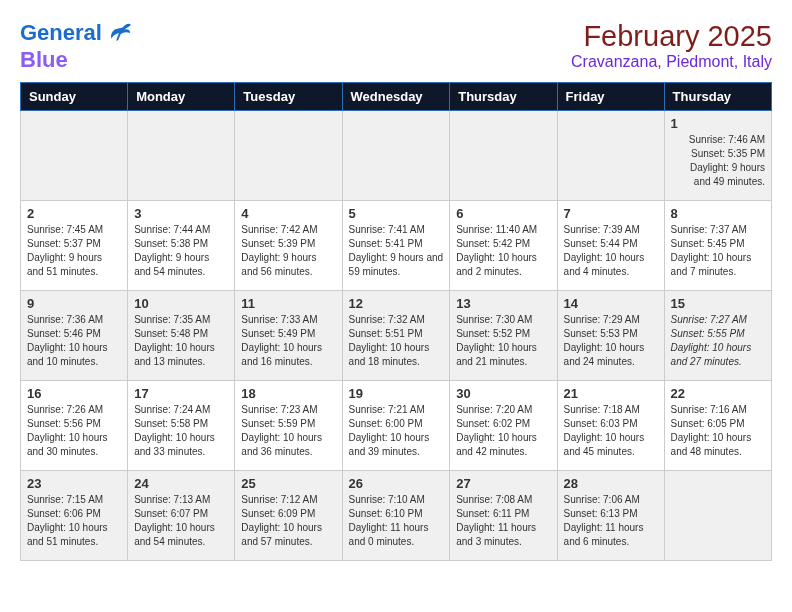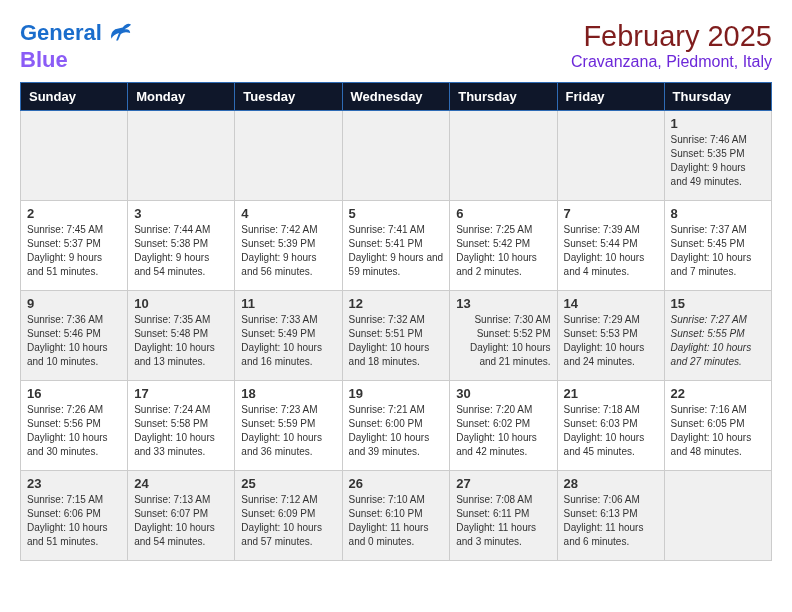--- a/index.html
+++ b/index.html
@@ -124,21 +124,21 @@
   <tbody id="calendar-body">
   <tr>
         <td class="gray-row empty-cell"></td>
         <td class="gray-row empty-cell"></td>
         <td class="gray-row empty-cell"></td>
         <td class="gray-row empty-cell"></td>
         <td class="gray-row empty-cell"></td>
         <td class="gray-row empty-cell"></td>
         <td class="gray-row">
           <span class="day-number">1</span>
-          <div class="day-info" style="white-space: pre-line;">Sunrise: 7:46 AM
+          <div class="day-info" style="white-space: pre-line; text-align: right;">Sunrise: 7:46 AM
 Sunset: 5:35 PM
 Daylight: 9 hours and 49 minutes.</div>
         </td>
       </tr>
       <tr>
         <td>
           <span class="day-number">2</span>
           <div class="day-info" style="white-space: pre-line;">Sunrise: 7:45 AM
 Sunset: 5:37 PM
 Daylight: 9 hours and 51 minutes.</div>
@@ -156,21 +156,21 @@
 Daylight: 9 hours and 56 minutes.</div>
         </td>
         <td>
           <span class="day-number">5</span>
           <div class="day-info" style="white-space: pre-line;">Sunrise: 7:41 AM
 Sunset: 5:41 PM
 Daylight: 9 hours and 59 minutes.</div>
         </td>
         <td>
           <span class="day-number">6</span>
-          <div class="day-info" style="white-space: pre-line;">Sunrise: 7:25 AM
+          <div class="day-info" style="white-space: pre-line;">Sunrise: 11:40 AM
 Sunset: 5:42 PM
 Daylight: 10 hours and 2 minutes.</div>
         </td>
         <td>
           <span class="day-number">7</span>
           <div class="day-info" style="white-space: pre-line;">Sunrise: 7:39 AM
 Sunset: 5:44 PM
 Daylight: 10 hours and 4 minutes.</div>
         </td>
         <td>
@@ -200,21 +200,21 @@
 Daylight: 10 hours and 16 minutes.</div>
         </td>
         <td class="gray-row">
           <span class="day-number">12</span>
           <div class="day-info" style="white-space: pre-line;">Sunrise: 7:32 AM
 Sunset: 5:51 PM
 Daylight: 10 hours and 18 minutes.</div>
         </td>
         <td class="gray-row">
           <span class="day-number">13</span>
-          <div class="day-info" style="white-space: pre-line; text-align: right;">Sunrise: 7:30 AM
+          <div class="day-info" style="white-space: pre-line;">Sunrise: 7:30 AM
 Sunset: 5:52 PM
 Daylight: 10 hours and 21 minutes.</div>
         </td>
         <td class="gray-row">
           <span class="day-number">14</span>
           <div class="day-info" style="white-space: pre-line;">Sunrise: 7:29 AM
 Sunset: 5:53 PM
 Daylight: 10 hours and 24 minutes.</div>
         </td>
         <td class="gray-row">

